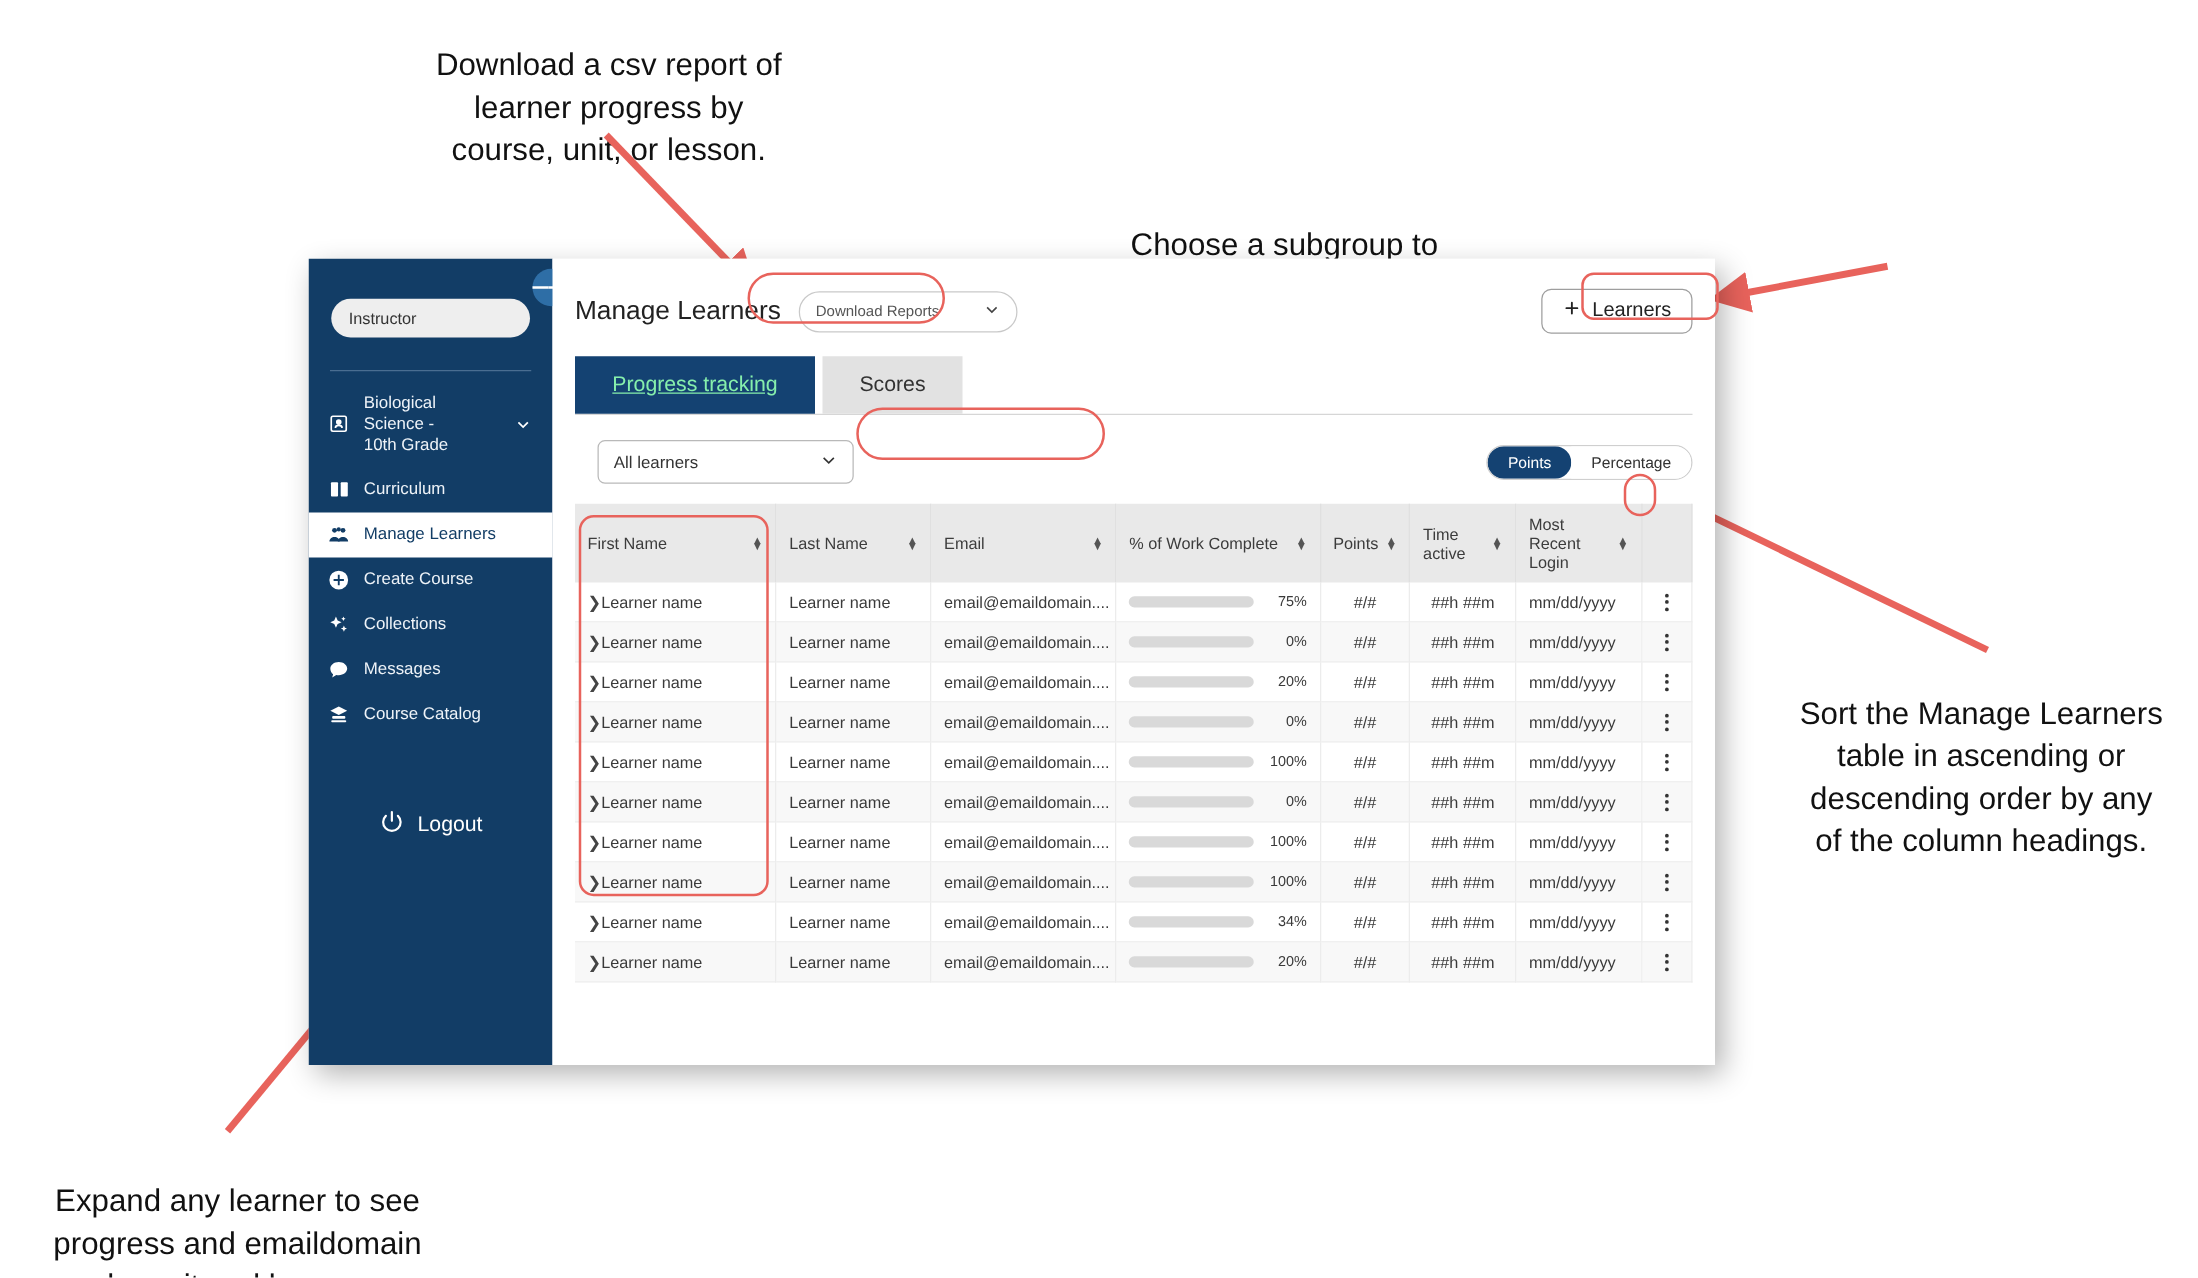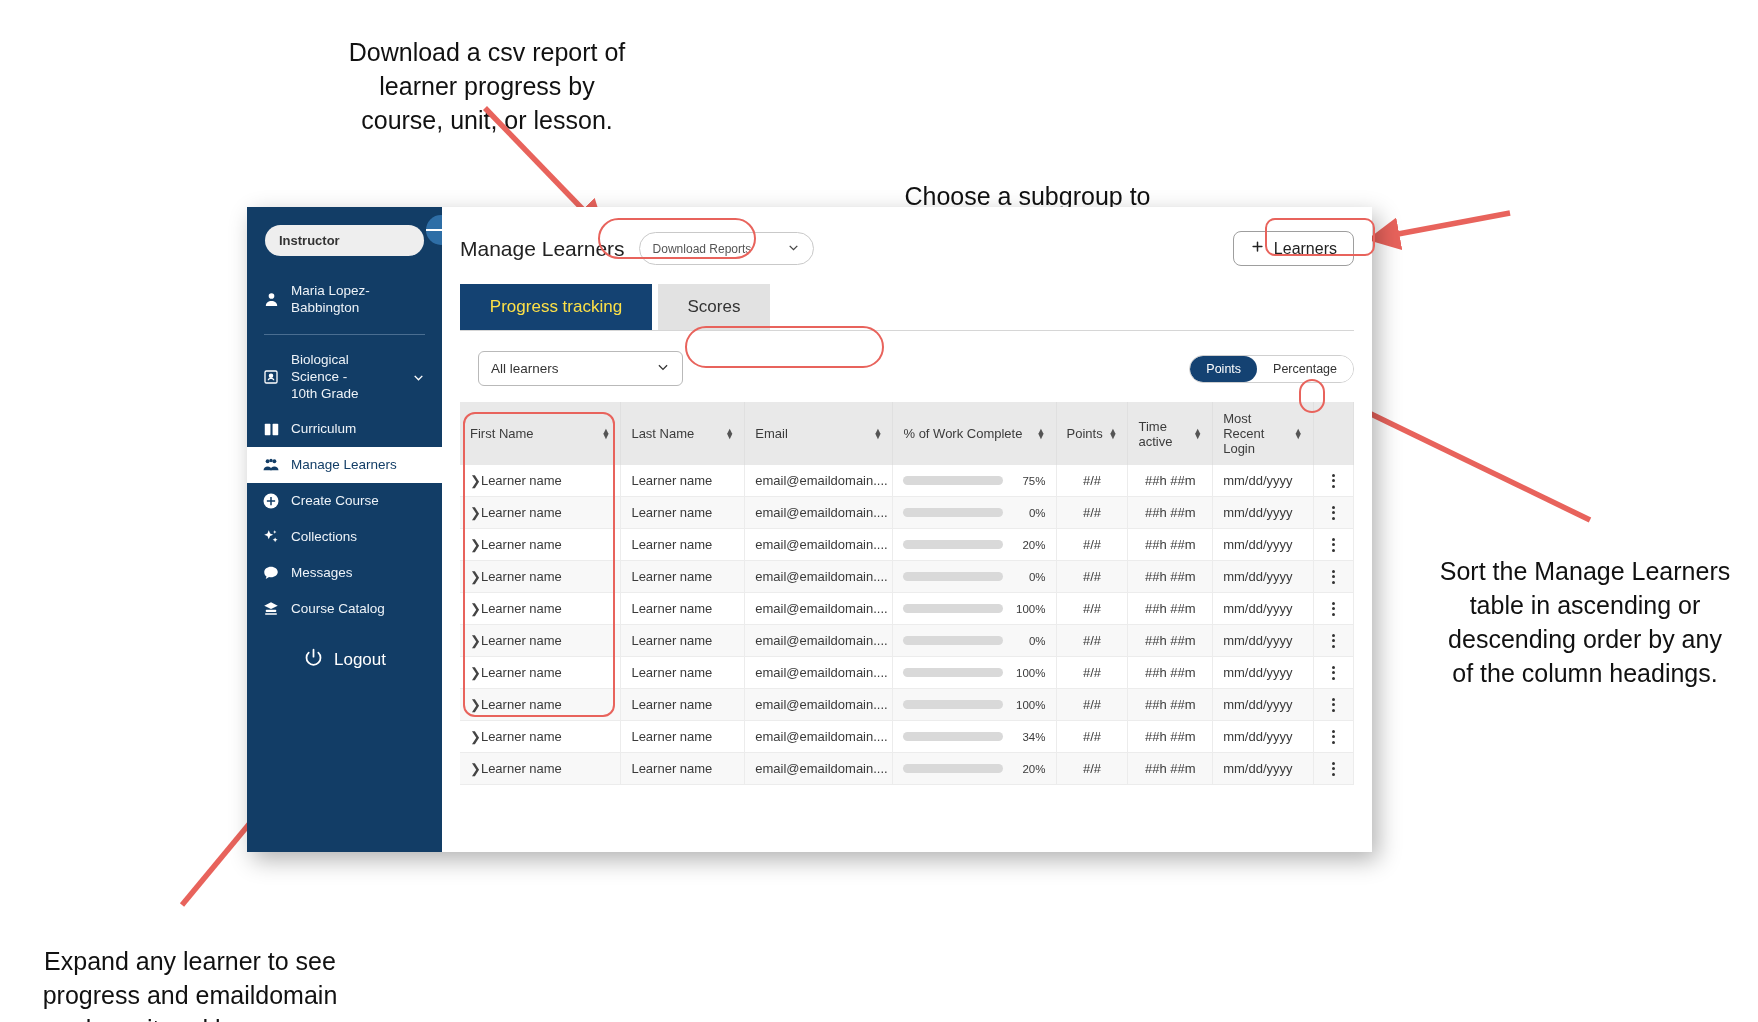--- a/index.html
+++ b/index.html
@@ -40,21 +40,21 @@
   }
 
   
   #sidebar {
     position: absolute; left:0; top:0;
     width: 195px; height: 645px;
     background: #124070;
     background: #123d66;
     color:#fff;
   }
-  .side-top { padding: 8px 14px 0 14px; font-weight: bold; }
+  .side-top { padding: 22px 14px 0 14px; }
   .role-pill {
     background:#eeeeee; color:#333;
     border-radius: 20px;
     font-size: 13px;
     padding: 8px 14px;
     margin: 10px 4px 0 4px;
   }
   .hamburger {
     position:absolute; right:-14px; top:8px;
     width:30px; height:30px; border-radius:50%;
@@ -100,21 +100,21 @@
     border:1px solid #9e9e9e; border-radius:8px;
     padding: 7px 16px; font-size:16px; color:#222; background:#fff;
   }
 
   
   .tabs { display:flex; gap:6px; margin-top: 18px; border-bottom:1px solid #d6d6d6; }
   .tab {
     padding: 13px 0; width: 192px; text-align:center;
     font-size: 17px;
   }
-  .tab.active { background:#144272; color:#fde047; }
+  .tab.active { background:#144272; color:#86efac;text-decoration:underline; }
   .tab.inactive { background:#e2e2e2; color:#333; width: 112px; }
 
   
   .filter-row { display:flex; align-items:center; margin-top: 20px; }
   .search-box {
     width: 250px; height: 34px; background:#f0f0f0; border-radius:6px;
     display:flex; align-items:center; gap:10px; padding: 0 13px;
     font-size:14px; color:#7a7a7a;
   }
   .learners-select {
@@ -200,30 +200,20 @@
         <span></span>
         <span></span>
     </div>
 
     <div class="side-top">
       <div class="role-pill">Instructor</div>
     </div>
 
     <div style="height:18px"></div>
 
-    <div class="side-item">
-      <span class="ic">
-        <svg width="17" height="17" viewBox="0 0 24 24" fill="#ffffff">
-            <circle cx="12" cy="7" r="4"></circle>
-            <path d="M4 21c0-4.4 3.6-7 8-7s8 2.6 8 7z"></path>
-          </svg>
-      </span>
-      <span style="white-space:pre-line">Maria Lopez-
-Babbington</span>
-    </div>
 
     <div class="divider"></div>
 
     <div class="side-item">
       <span class="ic">
         <svg width="16" height="16" viewBox="0 0 24 24" fill="none" stroke="#fff" stroke-width="2">
             <rect x="3" y="3" width="18" height="18" rx="2"></rect>
             <circle cx="12" cy="10" r="2.4" fill="#fff"></circle>
             <path d="M8 17c0-2 1.8-3 4-3s4 1 4 3"></path>
           </svg>

